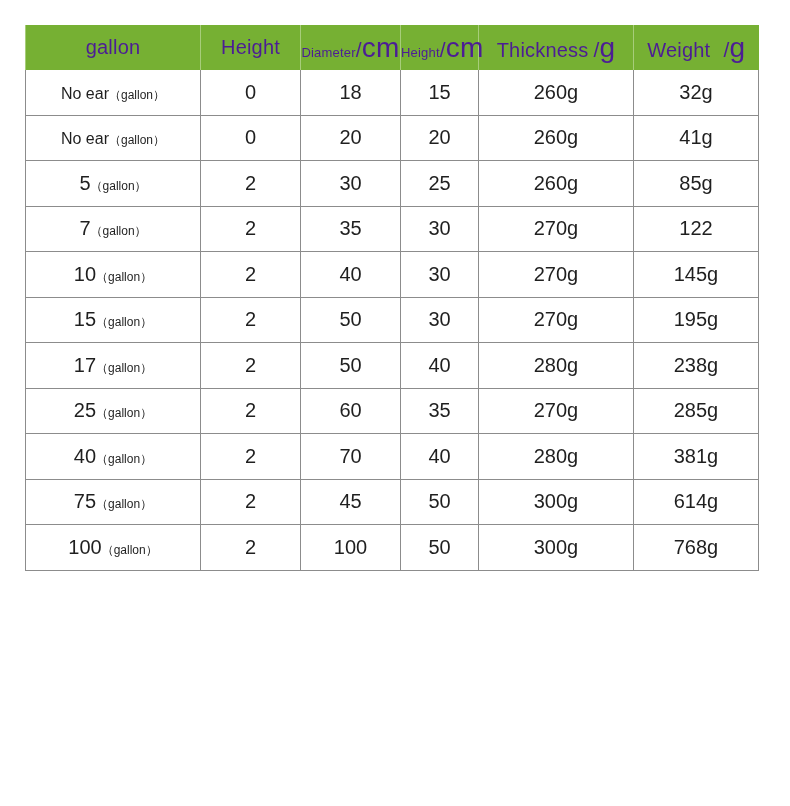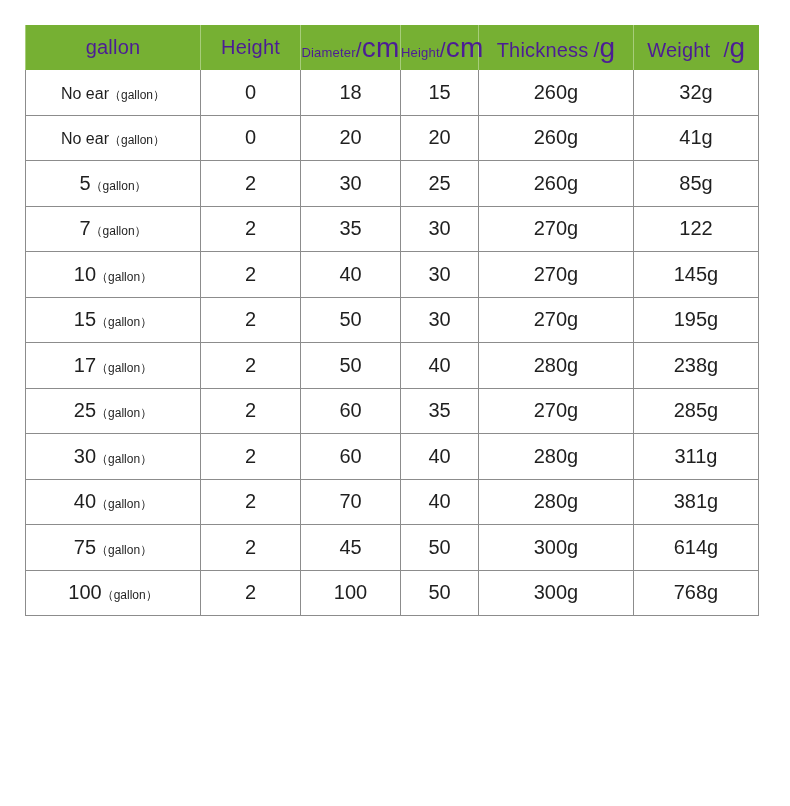--- a/index.html
+++ b/index.html
@@ -170,28 +170,20 @@
         </tr>
         <tr>
           <td class="cell-gallon"><span class="g-num">25</span><span class="g-unit">（gallon）</span></td>
           <td>2</td>
           <td>60</td>
           <td>35</td>
           <td>270g</td>
           <td>285g</td>
         </tr>
         <tr>
-          <td class="cell-gallon"><span class="g-num">30</span><span class="g-unit">（gallon）</span></td>
-          <td>2</td>
-          <td>60</td>
-          <td>40</td>
-          <td>280g</td>
-          <td>311g</td>
-        </tr>
-        <tr>
           <td class="cell-gallon"><span class="g-num">40</span><span class="g-unit">（gallon）</span></td>
           <td>2</td>
           <td>70</td>
           <td>40</td>
           <td>280g</td>
           <td>381g</td>
         </tr>
         <tr>
           <td class="cell-gallon"><span class="g-num">75</span><span class="g-unit">（gallon）</span></td>
           <td>2</td>

